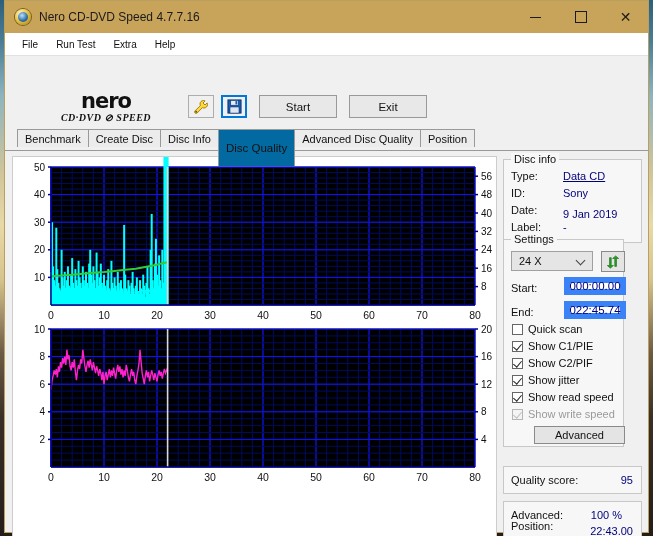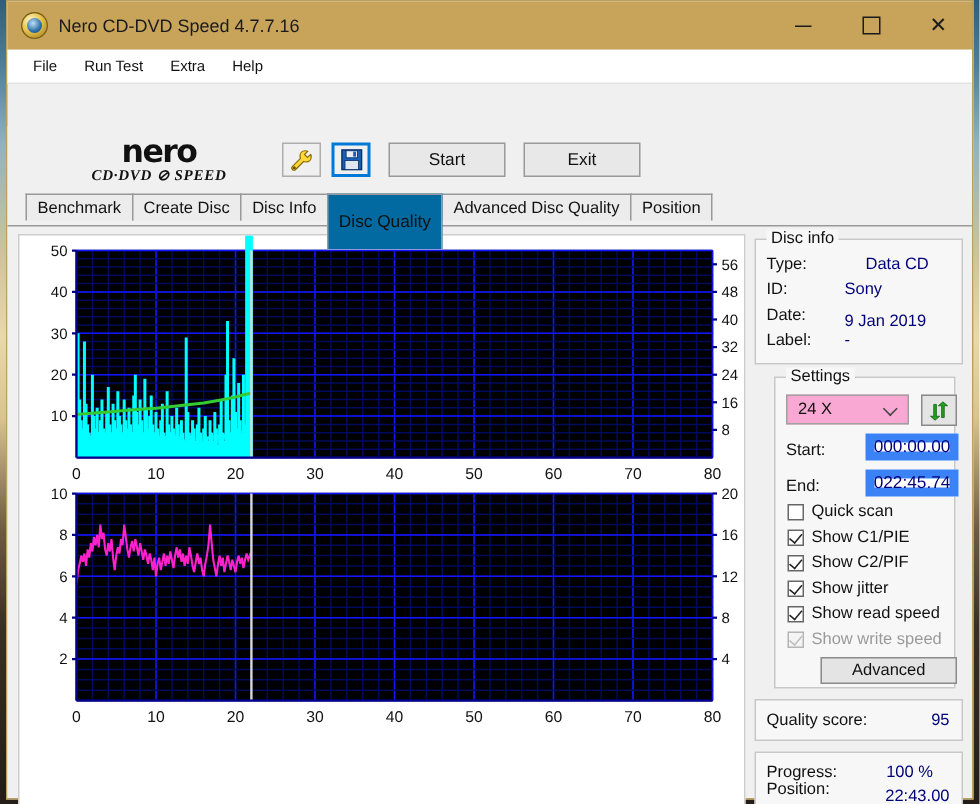--- a/index.html
+++ b/index.html
@@ -57,21 +57,21 @@
   .lbl{position:absolute;font-size:11px;color:#111;}
   .val{position:absolute;font-size:11px;color:#00007a;}
   .cbx{position:absolute;width:11px;height:11px;border:1px solid #666;background:#fff;box-sizing:border-box;}
   .cbx.on::after{content:"";position:absolute;left:2px;top:0px;width:4px;height:7px;border-right:1.6px solid #222;border-bottom:1.6px solid #222;transform:rotate(40deg);}
   .cbx.dis{border-color:#b5b5b5;background:#f4f4f4;}
   .cbx.dis.on::after{border-color:#bdbdbd;}
   .cblabel{position:absolute;font-size:11px;color:#111;}
   .cblabel.dis{color:#9a9a9a;}
   .field{position:absolute;background:#fff;border:6px solid #3b82f6;box-sizing:border-box;
     font-size:11.5px;color:#00007a;display:flex;align-items:center;justify-content:center;}
-  .selbox{position:absolute;background:#f9a8d4;border:1px solid #a0a0a0;box-sizing:border-box;
+  .selbox{position:absolute;background:#e5e5e5;border:1px solid #a0a0a0;box-sizing:border-box;
     font-size:11px;color:#111;display:flex;align-items:center;padding-left:7px;}
   .selbox .caret{position:absolute;right:8px;top:5px;width:6px;height:6px;border-left:1.3px solid #444;border-bottom:1.3px solid #444;transform:rotate(-45deg);}
   .pbtn{position:absolute;background:#e4e4e4;border:1px solid #8a8a8a;box-sizing:border-box;
     display:flex;align-items:center;justify-content:center;font-size:11px;color:#111;}
 </style>
 </head>
 <body>
 
 <div id="desktop"></div>
 
@@ -480,30 +480,30 @@
             <text x="356" y="324" text-anchor="middle" font-size="10.5" font-family="Liberation Sans, sans-serif" fill="#111">60</text>
             <text x="409" y="324" text-anchor="middle" font-size="10.5" font-family="Liberation Sans, sans-serif" fill="#111">70</text>
             <text x="462" y="324" text-anchor="middle" font-size="10.5" font-family="Liberation Sans, sans-serif" fill="#111">80</text>
           </g>
         </svg>
     </div>
 
     <div class="gb" style="left:498px;top:8px;width:139px;height:84px;">
       <div class="gbtitle">Disc info</div>
       <div class="lbl" style="left:7px;top:10px;">Type:</div>
-      <div class="val" style="left:73px;top:10px;">Data CD</div>
+      <div class="val" style="left:59px;top:10px;text-decoration:underline;">Data CD</div>
       <div class="lbl" style="left:7px;top:27px;">ID:</div>
       <div class="val" style="left:59px;top:27px;">Sony</div>
       <div class="lbl" style="left:7px;top:44px;">Date:</div>
       <div class="val" style="left:59px;top:48px;">9 Jan 2019</div>
       <div class="lbl" style="left:7px;top:61px;">Label:</div>
       <div class="val" style="left:59px;top:61px;">-</div>
     </div>
 
-    <div class="gb" style="left:498px;top:100px;width:121px;height:208px;margin-left:13px;">
+    <div class="gb" style="left:498px;top:88px;width:121px;height:208px;">
       <div class="gbtitle">Settings</div>
 
       <div class="selbox" style="left:7px;top:11px;width:82px;height:20px;">
         <span>24 X</span>
         <span class="caret"></span>
       </div>
       <div class="pbtn" style="left:97px;top:11px;width:24px;height:21px;">
         <svg width="14" height="14" viewBox="0 0 16 16">
           <path d="M4 3 L4 12 L1.5 12 L5 15 L8.5 12 L6 12 L6 3 Z" fill="#21a021" stroke="#0c5f0c" stroke-width=".6"></path>
           <path d="M12 13 L12 4 L14.5 4 L11 1 L7.5 4 L10 4 L10 13 Z" fill="#21a021" stroke="#0c5f0c" stroke-width=".6"></path>
@@ -536,21 +536,21 @@
 
       <div class="pbtn" style="left:30px;top:186px;width:91px;height:18px;">Advanced</div>
     </div>
 
     <div class="gb" style="left:498px;top:315px;width:139px;height:28px;">
       <div class="lbl" style="left:7px;top:7px;">Quality score:</div>
       <div class="val" style="right:8px;top:7px;">95</div>
     </div>
 
     <div class="gb" style="left:498px;top:350px;width:139px;height:62px;">
-      <div class="lbl" style="left:7px;top:7px;">Progress:</div>
+      <div class="lbl" style="left:7px;top:7px;">Advanced:</div>
       <div class="val" style="right:19px;top:7px;">100 %</div>
       <div class="lbl" style="left:7px;top:18px;">Position:</div>
       <div class="val" style="right:8px;top:23px;">22:43.00</div>
       <div class="lbl" style="left:7px;top:39px;">Speed:</div>
       <div class="val" style="right:8px;top:39px;">28.50 X</div>
     </div>
 
   </div>
 </div>
 

